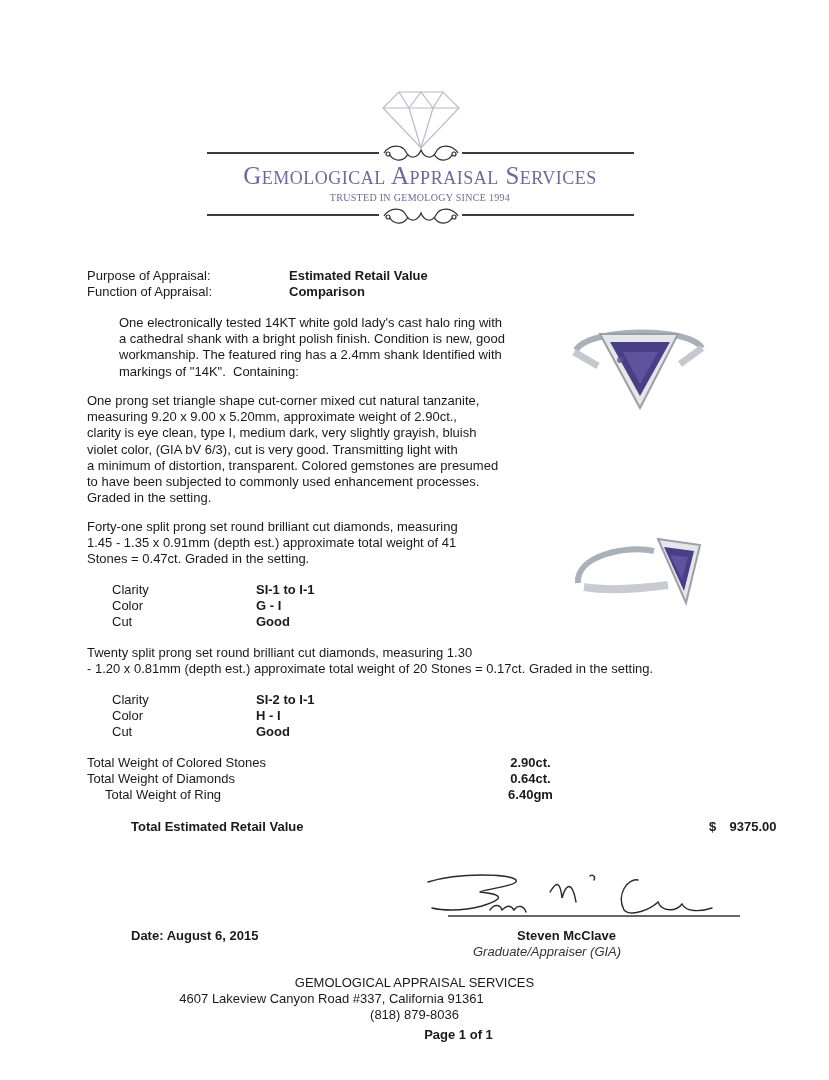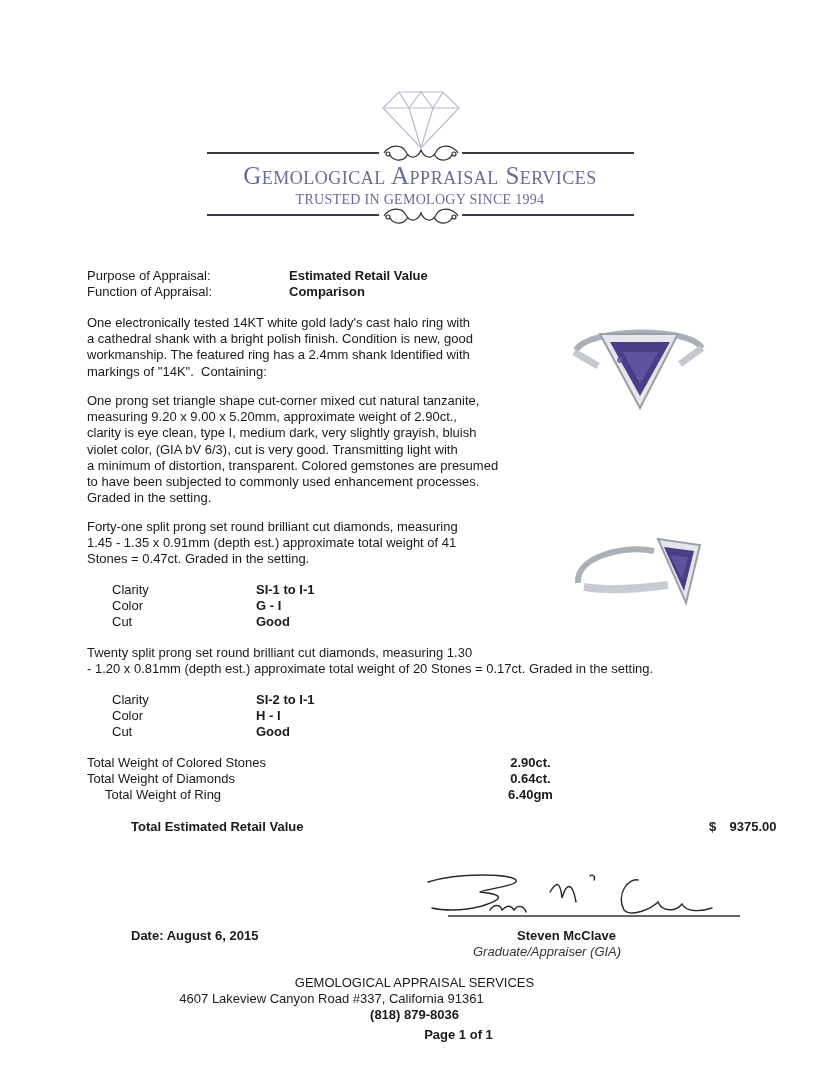--- a/index.html
+++ b/index.html
@@ -4,21 +4,21 @@
 <style>
   html, body { margin: 0; padding: 0; background: #ffffff; }
   body { width: 829px; height: 1080px; position: relative; overflow: hidden;
          font-family: "Liberation Sans", sans-serif; color: #1a1a1a; font-size: 13px; }
   .abs { position: absolute; }
   .logo { left: 200px; top: 88px; width: 440px; height: 140px; }
   .logo-title { position: absolute; left: 0; width: 440px; top: 74px; text-align: center;
                 font-family: "Liberation Serif", serif; color: #6b6a99; font-size: 25px;
                 letter-spacing: 0.5px; font-variant: small-caps; }
   .logo-sub { position: absolute; left: 0; width: 440px; top: 104px; text-align: center;
-              font-family: "Liberation Serif", serif; color: #6b6a99; font-size: 14px; letter-spacing: 0.3px; }
+              font-family: "Liberation Serif", serif; color: #6b6a99; font-size: 10px; letter-spacing: 0.3px; }
   .rule { position: absolute; height: 2px; background: #3a3a48; }
   .row { position: absolute; line-height: 16px; white-space: nowrap; }
   .bold { font-weight: bold; padding-left: 44px; }
   .para { position: absolute; left: 87px; line-height: 16.2px; white-space: pre; }
   .right { text-align: center; }
   .center { text-align: center; }
   .ital { font-style: italic; }
   .ring { position: absolute; }
 </style>
 </head>
@@ -58,21 +58,21 @@
       <circle cx="74" cy="12" r="2"></circle>
     </g>
   </svg>
 </div>
 
 <div class="row" style="left:87px;top:268px;">Purpose of Appraisal:</div>
 <div class="row bold" style="left:245px;top:268px;">Estimated Retail Value</div>
 <div class="row" style="left:87px;top:284px;">Function of Appraisal:</div>
 <div class="row bold" style="left:245px;top:284px;">Comparison</div>
 
-<div class="para" style="top:315px;">One electronically tested 14KT white gold lady's cast halo ring with
+<div class="para" style="top:315px;margin-left:32px;">One electronically tested 14KT white gold lady's cast halo ring with
 a cathedral shank with a bright polish finish. Condition is new, good
 workmanship. The featured ring has a 2.4mm shank Identified with
 markings of "14K".  Containing:</div>
 <div class="para" style="top:393px;">One prong set triangle shape cut-corner mixed cut natural tanzanite,
 measuring 9.20 x 9.00 x 5.20mm, approximate weight of 2.90ct.,
 clarity is eye clean, type I, medium dark, very slightly grayish, bluish
 violet color, (GIA bV 6/3), cut is very good. Transmitting light with
 a minimum of distortion, transparent. Colored gemstones are presumed
 to have been subjected to commonly used enhancement processes.
 Graded in the setting.</div>
@@ -124,21 +124,21 @@
   </g>
   <line x1="28" y1="48" x2="320" y2="48" stroke="#333" stroke-width="1.3"></line>
 </svg>
 
 <div class="row bold" style="left:87px;top:928px;">Date: August 6, 2015</div>
 <div class="row bold" style="left:473px;top:928px;">Steven McClave</div>
 <div class="row ital" style="left:473px;top:944px;color:#333;">Graduate/Appraiser (GIA)</div>
 
 <div class="row center" style="left:0;width:829px;top:975px;">GEMOLOGICAL APPRAISAL SERVICES</div>
 <div class="row center" style="left:0;width:663px;top:991px;">4607 Lakeview Canyon Road #337, California 91361</div>
-<div class="row center" style="left:0;width:829px;top:1007px;font-weight:bold;">(818) 879-8036</div>
+<div class="row center" style="left:0;width:829px;top:1007px;">(818) 879-8036</div>
 <div class="row center bold" style="left:0;width:829px;top:1027px;">Page 1 of 1</div>
 
 <svg class="ring" style="left:568px;top:312px" width="140" height="100" viewBox="0 0 140 100">
   <path d="M8,38 C20,16 120,14 134,36" fill="none" stroke="#aab0b8" stroke-width="6"></path>
   <path d="M6,40 L30,54 M134,36 L112,52" stroke="#c5c9cf" stroke-width="7"></path>
   <polygon points="32,22 110,22 72,96" fill="#e4e6ea" stroke="#9aa0a8" stroke-width="2"></polygon>
   <polygon points="42,30 102,30 72,84" fill="#4a3f86"></polygon>
   <polygon points="55,40 90,40 72,72" fill="#6a5ca8" opacity="0.7"></polygon>
   <circle cx="52" cy="48" r="3" fill="#5d5598" opacity="0.8"></circle>
 </svg>

